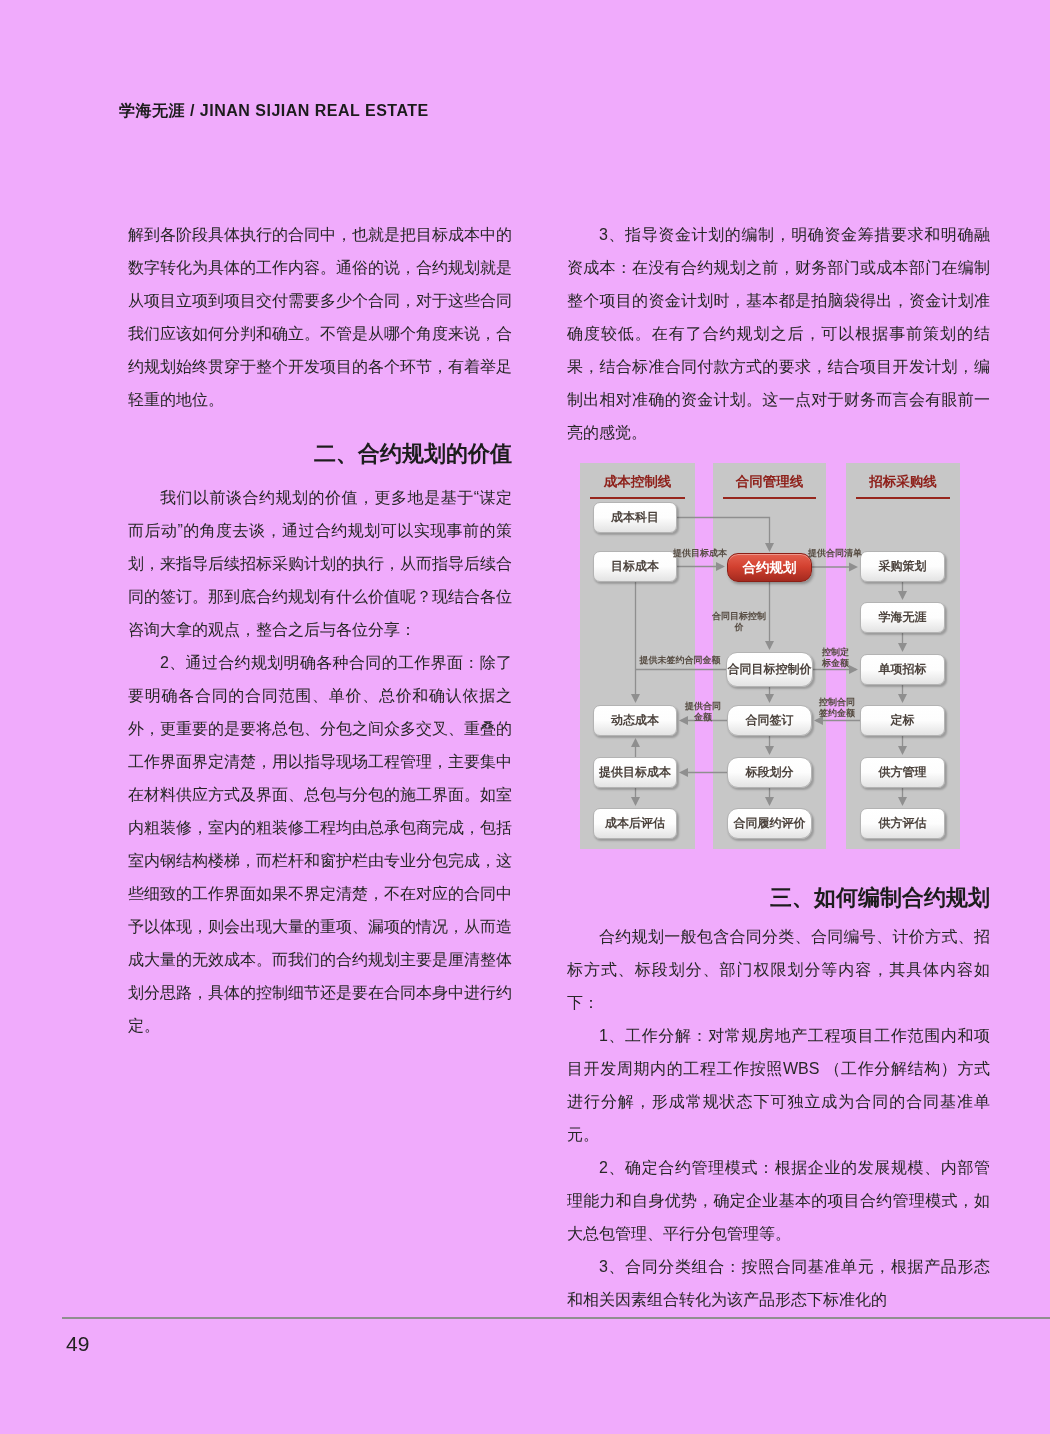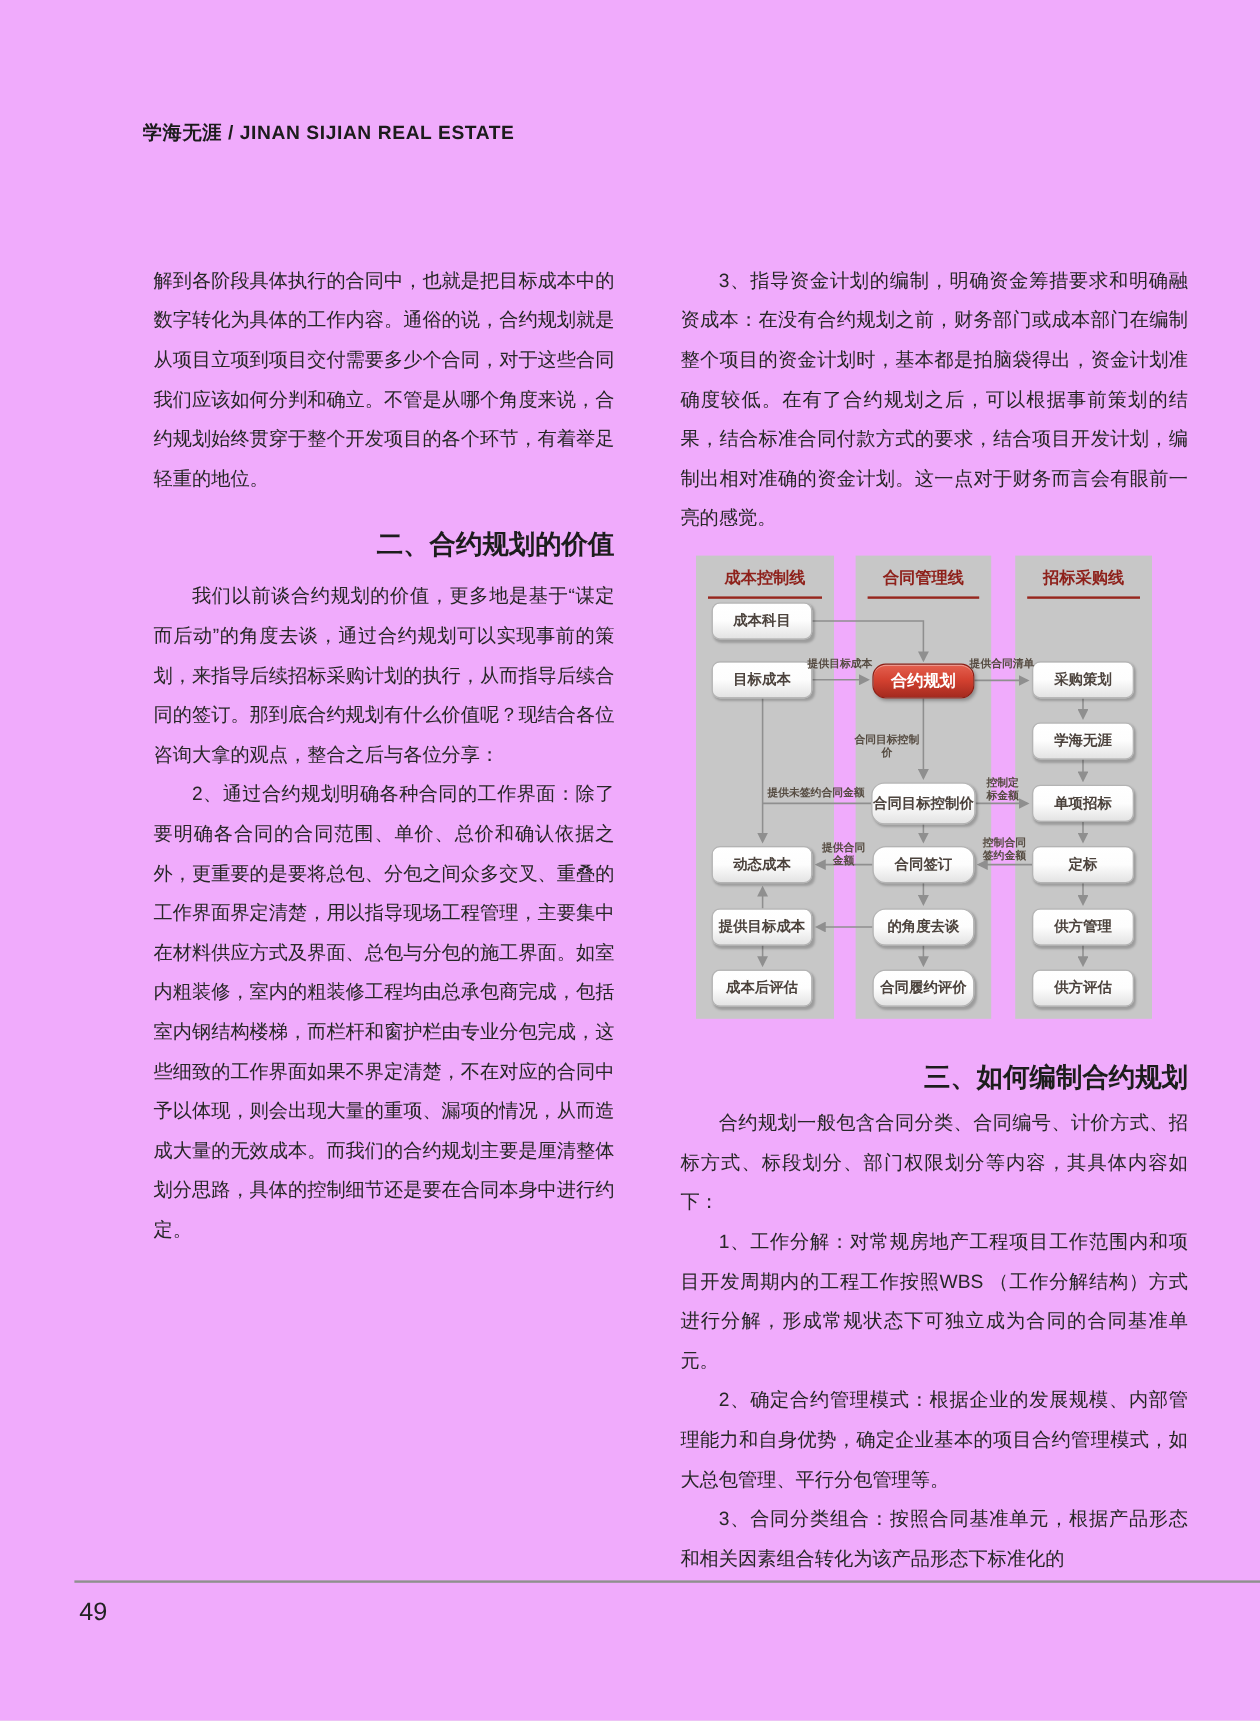--- a/index.html
+++ b/index.html
@@ -123,21 +123,21 @@
 
     <div class="box b-l1" style="top:39px">成本科目</div>
     <div class="box b-l1" style="top:88px">目标成本</div>
     <div class="box b-l1" style="top:242px">动态成本</div>
     <div class="box b-l1" style="top:294px">提供目标成本</div>
     <div class="box b-l1" style="top:345px">成本后评估</div>
 
     <div class="box b-l2 hl" style="top:90px;height:29px">合约规划</div>
     <div class="box b-l2" style="top:189px;left:146px;width:87px;height:35px">合同目标控制价</div>
     <div class="box b-l2" style="top:242px">合同签订</div>
-    <div class="box b-l2" style="top:294px">的角度去谈</div>
+    <div class="box b-l2" style="top:294px">标段划分</div>
     <div class="box b-l2" style="top:345px">合同履约评价</div>
 
     <div class="box b-l3" style="top:88px">采购策划</div>
     <div class="box b-l3" style="top:139px">学海无涯</div>
     <div class="box b-l3" style="top:191px">单项招标</div>
     <div class="box b-l3" style="top:242px">定标</div>
     <div class="box b-l3" style="top:294px">供方管理</div>
     <div class="box b-l3" style="top:345px">供方评估</div>
 
     <div class="edge-label" style="left:93px;top:85px;width:54px">提供目标成本</div>

